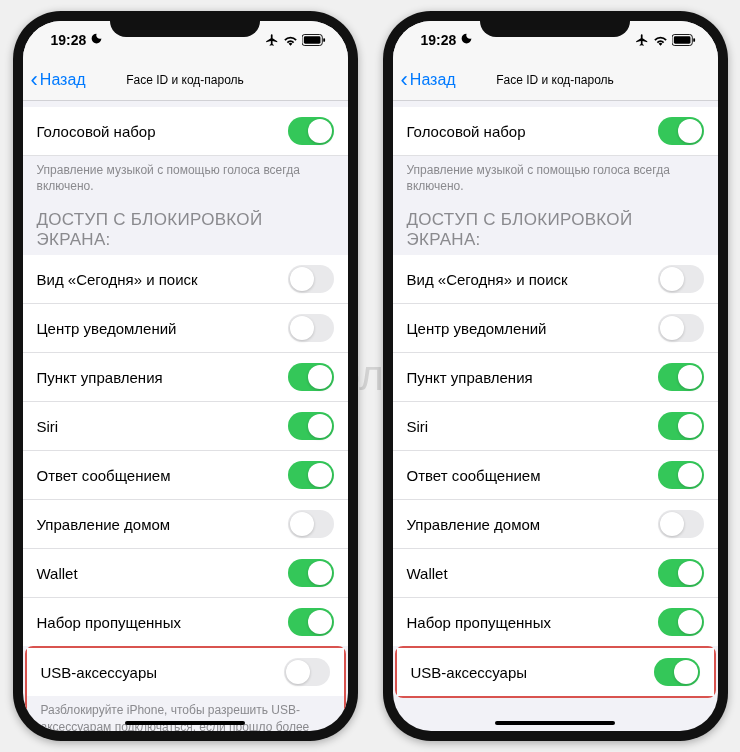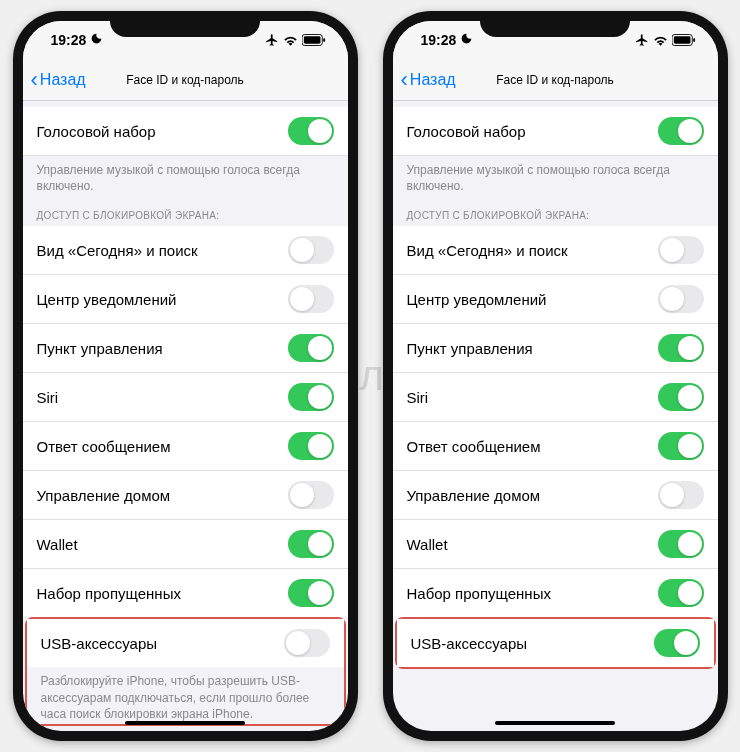--- a/index.html
+++ b/index.html
@@ -105,21 +105,21 @@
   .cell:last-of-type { border-bottom: none; }
   .group { margin-top: 0; }
   .footer-text {
     padding: 6px 14px 2px 14px;
     font-size: 12px;
     color: #8a8a8e;
     line-height: 1.35;
   }
   .header-text {
     padding: 14px 14px 5px 14px;
-    font-size: 10px;
+    font-size: 17px;
     color: #8a8a8e;
     text-transform: uppercase;
     letter-spacing: 0.3px;
   }
   .toggle {
     width: 46px; height: 28px;
     border-radius: 14px;
     position: relative;
     flex-shrink: 0;
   }

